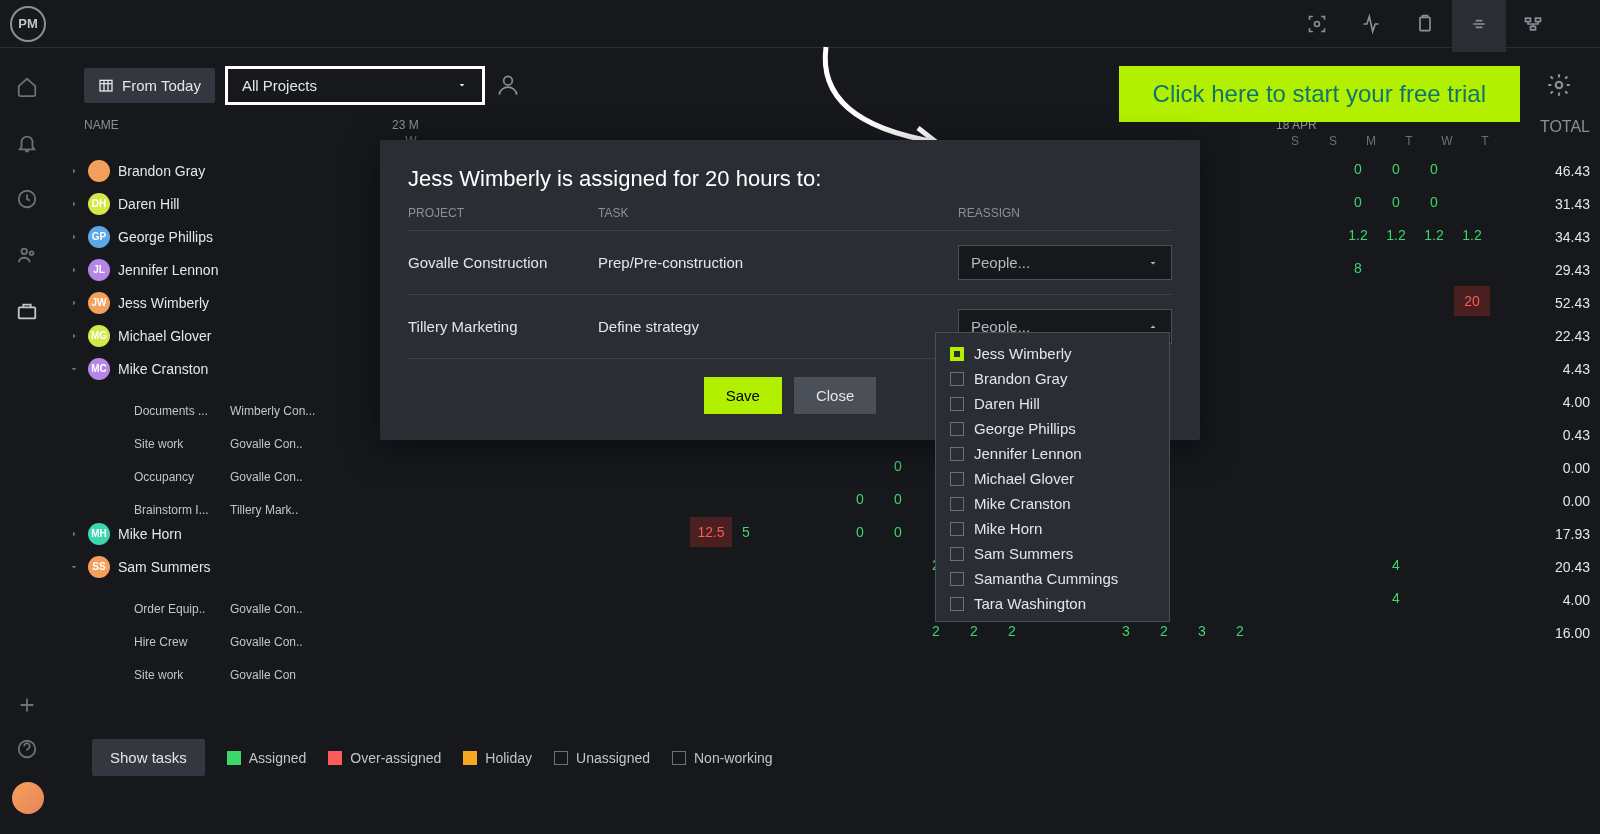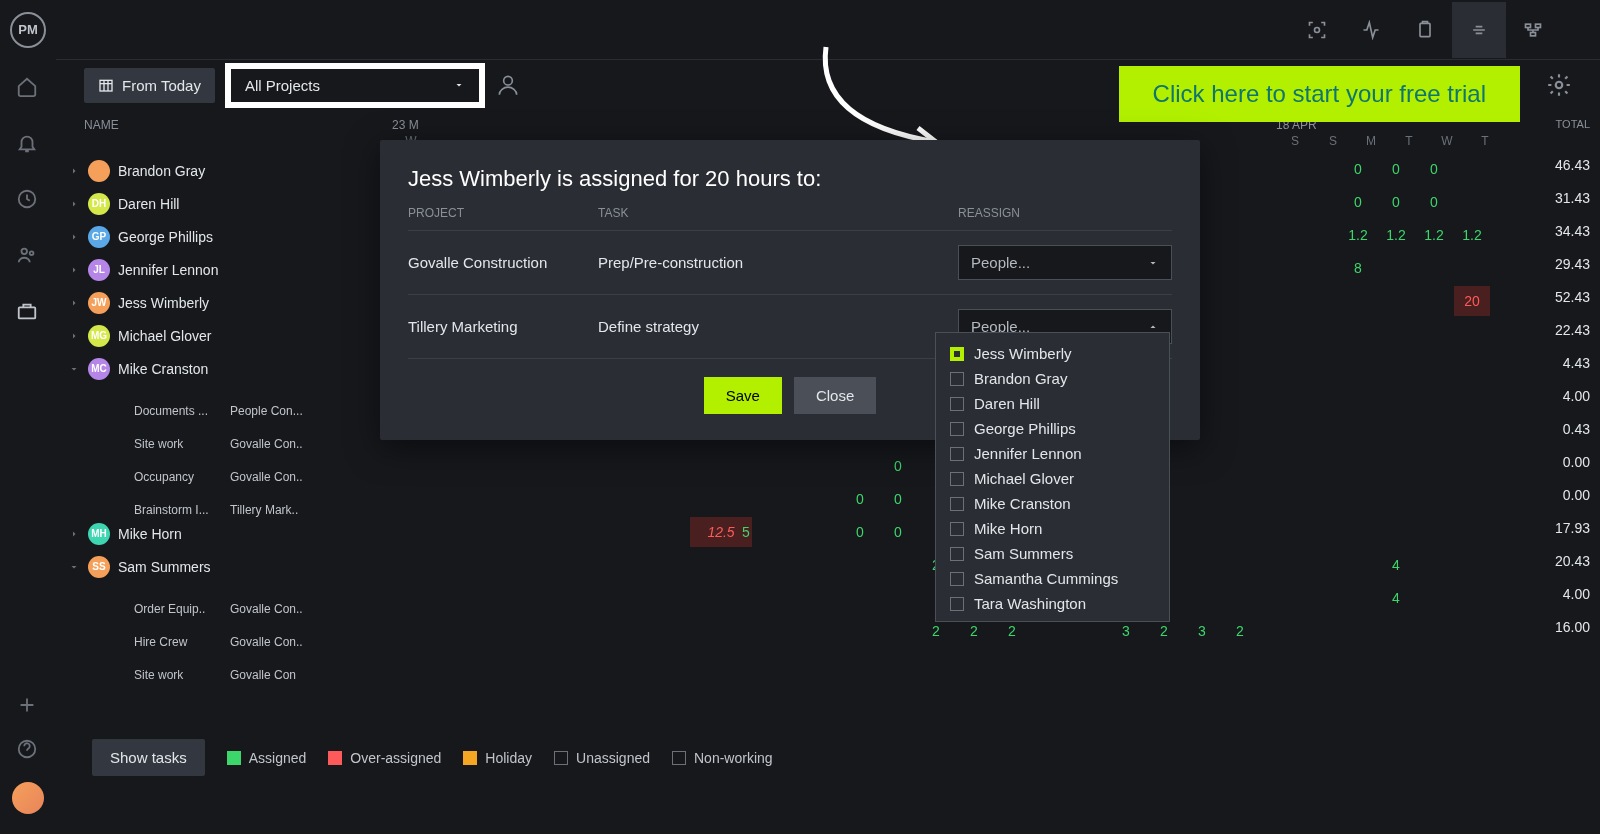--- a/index.html
+++ b/index.html
@@ -1,31 +1,31 @@
 <!DOCTYPE html>
 <html><head>
 <meta charset="utf-8">
 <style>
 *{box-sizing:border-box;margin:0;padding:0;font-family:-apple-system,BlinkMacSystemFont,'Segoe UI',Arial,sans-serif}
 body{background:#16181c;color:#c1c5cb;overflow:hidden;width:1600px;height:834px;position:relative}
-.topbar{height:60px;background:#16181c;display:flex;align-items:center;border-bottom:1px solid #2a2d33}
+.topbar{height:48px;background:#16181c;display:flex;align-items:center;border-bottom:1px solid #2a2d33}
 .logo{width:56px;height:56px;display:flex;align-items:center;justify-content:center}
 .logo-circle{width:36px;height:36px;border:2px solid #8a8f98;border-radius:50%;display:flex;align-items:center;justify-content:center;font-size:13px;font-weight:600;color:#c1c5cb}
 .top-icons{margin-left:auto;display:flex;gap:0;padding-right:40px}
 .top-icon{width:54px;height:56px;display:flex;align-items:center;justify-content:center;color:#8a8f98;cursor:pointer}
 .top-icon.active{background:#2a2d33}
 .sidebar{position:absolute;left:0;top:56px;bottom:0;width:56px;background:#16181c;display:flex;flex-direction:column;align-items:center;padding-top:20px;gap:32px}
 .side-icon{width:24px;height:24px;color:#6b7079;cursor:pointer}
 .side-icon.active{color:#c1c5cb}
 .sidebar-bottom{margin-top:auto;padding-bottom:20px;display:flex;flex-direction:column;gap:20px;align-items:center}
 .user-avatar{width:32px;height:32px;border-radius:50%;background:linear-gradient(135deg,#f5a05a,#e8845a)}
 .main{position:absolute;left:56px;top:56px;right:0;bottom:0;display:flex;flex-direction:column}
 .toolbar{height:58px;padding:10px 28px;display:flex;align-items:center;gap:10px}
 .btn-toolbar{background:#33373f;border:none;padding:9px 14px;display:flex;align-items:center;gap:8px;color:#e3e6ea;font-size:15px;border-radius:2px;cursor:pointer}
-.dropdown-toolbar{background:#16181c;border:6px solid #ffffff;padding:8px 14px;display:flex;align-items:center;gap:8px;color:#e3e6ea;font-size:15px;min-width:260px;justify-content:space-between;cursor:pointer}
+.dropdown-toolbar{background:#16181c;border:3px solid #ffffff;padding:8px 14px;display:flex;align-items:center;gap:8px;color:#e3e6ea;font-size:15px;min-width:260px;justify-content:space-between;cursor:pointer}
 .gear-right{margin-left:auto;color:#8a8f98}
 .cta-banner{position:absolute;right:80px;top:10px;background:#b2f000;color:#0f766e;padding:14px 34px;font-size:24px;cursor:pointer;z-index:5}
 .arrow-svg{position:absolute;left:740px;top:-14px;z-index:6;pointer-events:none}
 .grid-wrap{flex:1;position:relative;overflow:hidden}
 .col-header{position:absolute;left:28px;top:4px;font-size:12px;color:#8a8f98}
 .date-hdr{position:absolute;top:4px;font-size:12px;color:#8a8f98}
 .date-days{position:absolute;top:20px;font-size:12px;color:#6b7079;display:flex}
 .date-days span{width:38px;text-align:center}
 .name-col{position:absolute;left:0;top:40px;width:330px}
 .person-row{height:33px;display:flex;align-items:center;padding-left:12px;gap:8px;font-size:14px;color:#e3e6ea}
@@ -33,21 +33,21 @@
 .avatar{width:22px;height:22px;border-radius:50%;display:flex;align-items:center;justify-content:center;font-size:10px;font-weight:600;color:#fff}
 .task-sub{padding-left:78px;height:33px;display:flex;align-items:flex-end;font-size:12px;color:#c1c5cb}
 .task-name{width:96px;overflow:hidden;text-overflow:ellipsis;white-space:nowrap}
 .proj-name{overflow:hidden;text-overflow:ellipsis;white-space:nowrap}
 .grid-cells{position:absolute;left:330px;right:60px;top:40px}
 .grid-bg{position:absolute;inset:0;background-image:repeating-linear-gradient(to right,#24272d 0,#24272d 1px,transparent 1px,transparent 38px)}
 .cell{position:absolute;width:36px;height:30px;display:flex;align-items:center;justify-content:center;font-size:14px;font-weight:500}
 .g{color:#3dd66a}
 .r{color:#ff5a5a;background:#4a1f1f}
 .total-col{position:absolute;right:10px;top:4px;width:58px;text-align:right}
-.total-hdr{font-size:11px;color:#8a8f98;margin-bottom:18px}
+.total-hdr{font-size:16px;color:#8a8f98;margin-bottom:18px}
 .total-val{height:33px;display:flex;align-items:center;justify-content:flex-end;font-size:14px;color:#e3e6ea}
 .legend{position:absolute;bottom:50px;left:28px;right:28px;display:flex;align-items:center;gap:22px;padding:8px 8px;font-size:14px;color:#c1c5cb}
 .btn-showtasks{background:#33373f;border:none;padding:10px 18px;color:#e3e6ea;font-size:15px;border-radius:2px;cursor:pointer}
 .lg-item{display:flex;align-items:center;gap:8px}
 .lg-sq{width:14px;height:14px}
 .modal{position:absolute;left:380px;top:140px;width:820px;background:#2a2d33;box-shadow:0 8px 32px rgba(0,0,0,.5);z-index:10;padding:26px 28px;border-radius:2px}
 .modal-title{font-size:22px;color:#fff;margin-bottom:14px}
 .modal-hdr{display:grid;grid-template-columns:190px 360px 1fr;font-size:12px;color:#8a8f98;padding-bottom:10px;border-bottom:1px solid #3a3f48}
 .modal-row{display:grid;grid-template-columns:190px 360px 1fr;padding:14px 0;font-size:15px;color:#e3e6ea;align-items:center;border-bottom:1px solid #3a3f48}
 .reassign-dd{background:#16181c;border:1px solid #4a4f58;padding:8px 12px;display:flex;justify-content:space-between;align-items:center;color:#b4b9c0;cursor:pointer}
@@ -257,21 +257,21 @@
           <span class="chev">
             <svg width="12" height="12" viewBox="0 0 24 24" fill="currentColor">
               <path d="M7 10l5 5 5-5z"></path>
             </svg>
           </span>
           <span class="avatar" style="background:#b586e8">MC</span>
           <span>Mike Cranston</span>
         </div>
         <div class="task-sub">
           <span class="task-name">Documents ...</span>
-          <span class="proj-name">People Con...</span>
+          <span class="proj-name">Wimberly Con...</span>
         </div>
         <div class="task-sub">
           <span class="task-name">Site work</span>
           <span class="proj-name">Govalle Con..</span>
         </div>
         <div class="task-sub">
           <span class="task-name">Occupancy</span>
           <span class="proj-name">Govalle Con..</span>
         </div>
         <div class="task-sub">
@@ -311,21 +311,21 @@
       </div>
     <div class="grid-cells" id="grid-cells">
         <div class="grid-bg"></div>
         <div class="cell g" style="left: 0px; top: 0px;">4</div>
         <div class="cell g" style="left: 0px; top: 66px;">2</div>
         <div class="cell g" style="left: 76px; top: 231px;">2</div>
         <div class="cell g" style="left: 190px; top: 231px;">2</div>
         <div class="cell g" style="left: 494px; top: 297px;">0</div>
         <div class="cell g" style="left: 456px; top: 330px;">0</div>
         <div class="cell g" style="left: 494px; top: 330px;">0</div>
-        <div class="cell r" style="left: 304px; top: 363px; width: 62px; font-style: italic;">12.5</div>
+        <div class="cell r" style="left: 304px; top: 363px; width: 42px;">12.5</div>
         <div class="cell g" style="left: 342px; top: 363px;">5</div>
         <div class="cell g" style="left: 456px; top: 363px;">0</div>
         <div class="cell g" style="left: 494px; top: 363px;">0</div>
         <div class="cell g" style="left: 532px; top: 396px;">2</div>
         <div class="cell g" style="left: 570px; top: 396px;">2</div>
         <div class="cell g" style="left: 608px; top: 396px;">2</div>
         <div class="cell g" style="left: 532px; top: 462px;">2</div>
         <div class="cell g" style="left: 570px; top: 462px;">2</div>
         <div class="cell g" style="left: 608px; top: 462px;">2</div>
         <div class="cell g" style="left: 722px; top: 462px;">3</div>

